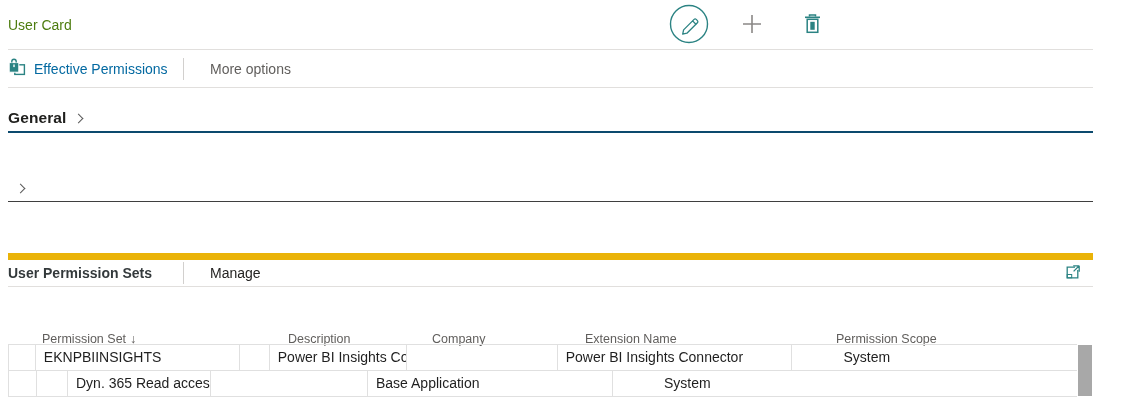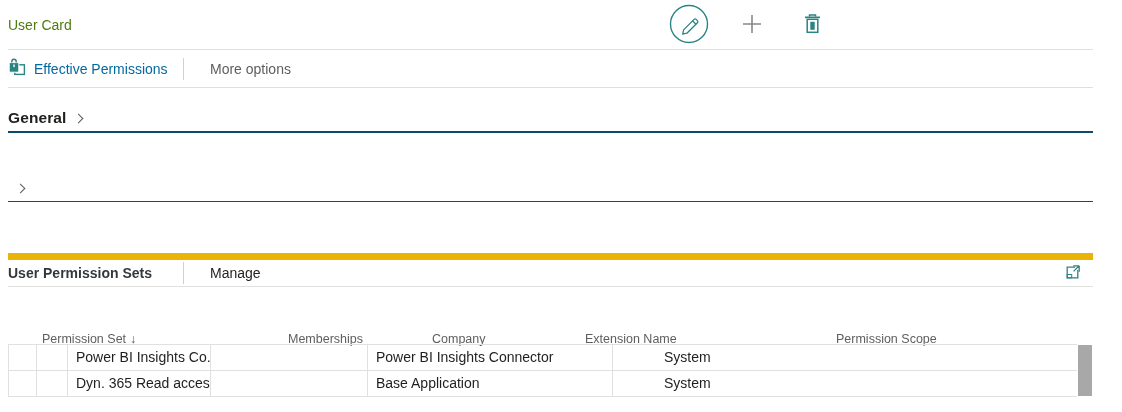--- a/index.html
+++ b/index.html
@@ -145,29 +145,30 @@
         <rect x="2.2" y="10.5" width="4.5" height="3.3" fill="none" stroke="#2b8383" stroke-width="1"></rect>
       </svg>
     </span>
   </button>
 </div>
 
 <div class="grid-headers">
   <button class="col-h c0">
     <span>Permission Set</span><span class="sort-arrow">↓</span>
   </button>
-  <button class="col-h c1">Memberships</button>
+  <button class="col-h c1">Description</button>
   <button class="col-h c2">Company</button>
   <button class="col-h c3">Extension Name</button>
   <button class="col-h c4">Permission Scope</button>
 </div>
 
 <div class="grid">
   <div class="grid-row">
     <div class="cell sel"></div>
+    <div class="cell ps">EKNPBIINSIGHTS</div>
     <div class="cell gap"></div>
     <div class="cell desc">Power BI Insights Co...</div>
     <div class="cell comp"></div>
     <div class="cell ext">Power BI Insights Connector</div>
     <div class="cell scope">System</div>
   </div>
   <div class="grid-row">
     <div class="cell sel"></div>
     <div class="cell gap"></div>
     <div class="cell desc">Dyn. 365 Read acces...</div>

